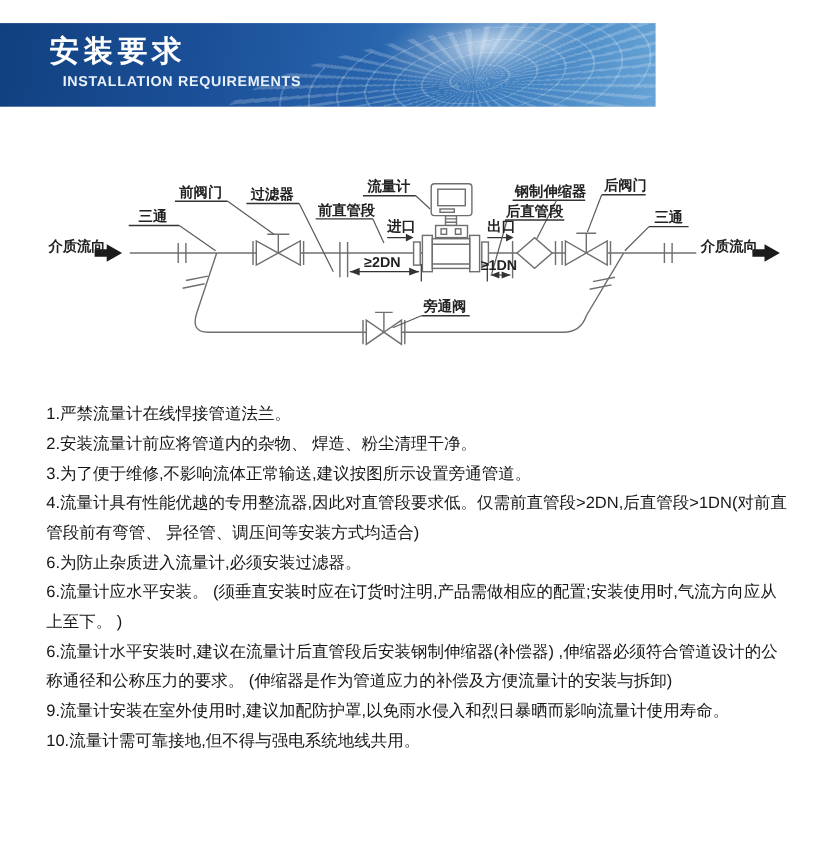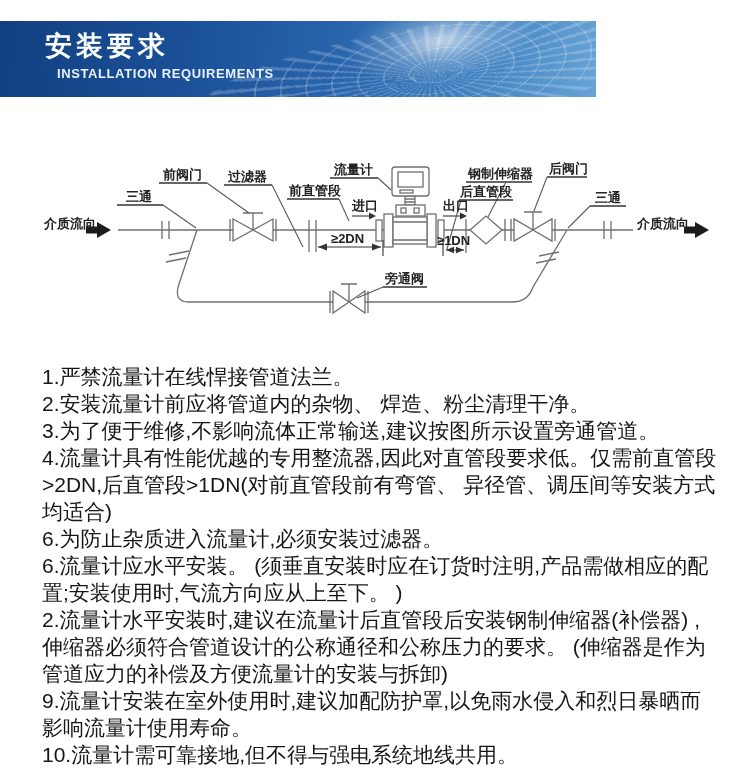--- a/index.html
+++ b/index.html
@@ -39,21 +39,21 @@
   .pipe{stroke:#6f6f6f;stroke-width:1.3;fill:none;}
   .part{stroke:#6f6f6f;stroke-width:1.3;fill:#ffffff;}
   .leader{stroke:#5a5a5a;stroke-width:1.1;fill:none;}
   .uline{stroke:#333333;stroke-width:1.3;fill:none;}
   .dim{stroke:#333333;stroke-width:1.1;fill:none;}
   .dimhead{fill:#333333;stroke:none;}
   .solid{fill:#1b1b1b;stroke:none;}
   
   .reqs{
     position:absolute;top:363px;left:42px;width:678px;color:#161616;
-    font-size:21px;line-height:27px;
+    font-size:15px;line-height:27px;
   }
   .reqs p{margin:0;}
 </style>
 </head>
 <body>
 
 <div class="banner">
   <div class="swirl-rays"></div>
   <div class="swirl-rings"></div>
   <div class="swirl-core"></div>
@@ -177,16 +177,16 @@
   <text x="437" y="245" font-size="12.5">≥1DN</text>
 </svg>
 
 <div class="reqs">
   <p>1.严禁流量计在线悍接管道法兰。</p>
   <p>2.安装流量计前应将管道内的杂物、 焊造、粉尘清理干净。</p>
   <p>3.为了便于维修,不影响流体正常输送,建议按图所示设置旁通管道。</p>
   <p>4.流量计具有性能优越的专用整流器,因此对直管段要求低。仅需前直管段&gt;2DN,后直管段&gt;1DN(对前直管段前有弯管、 异径管、调压间等安装方式均适合)</p>
   <p>6.为防止杂质进入流量计,必须安装过滤器。</p>
   <p>6.流量计应水平安装。 (须垂直安装时应在订货时注明,产品需做相应的配置;安装使用时,气流方向应从上至下。 )</p>
-  <p>2.流量计水平安装时,建议在流量计后直管段后安装钢制伸缩器(补偿器) ,伸缩器必须符合管道设计的公称通径和公称压力的要求。 (伸缩器是作为管道应力的补偿及方便流量计的安装与拆卸)</p>
+  <p>6.流量计水平安装时,建议在流量计后直管段后安装钢制伸缩器(补偿器) ,伸缩器必须符合管道设计的公称通径和公称压力的要求。 (伸缩器是作为管道应力的补偿及方便流量计的安装与拆卸)</p>
   <p>9.流量计安装在室外使用时,建议加配防护罩,以免雨水侵入和烈日暴晒而影响流量计使用寿命。</p>
   <p>10.流量计需可靠接地,但不得与强电系统地线共用。</p>
 </div>
 
 </body></html>

